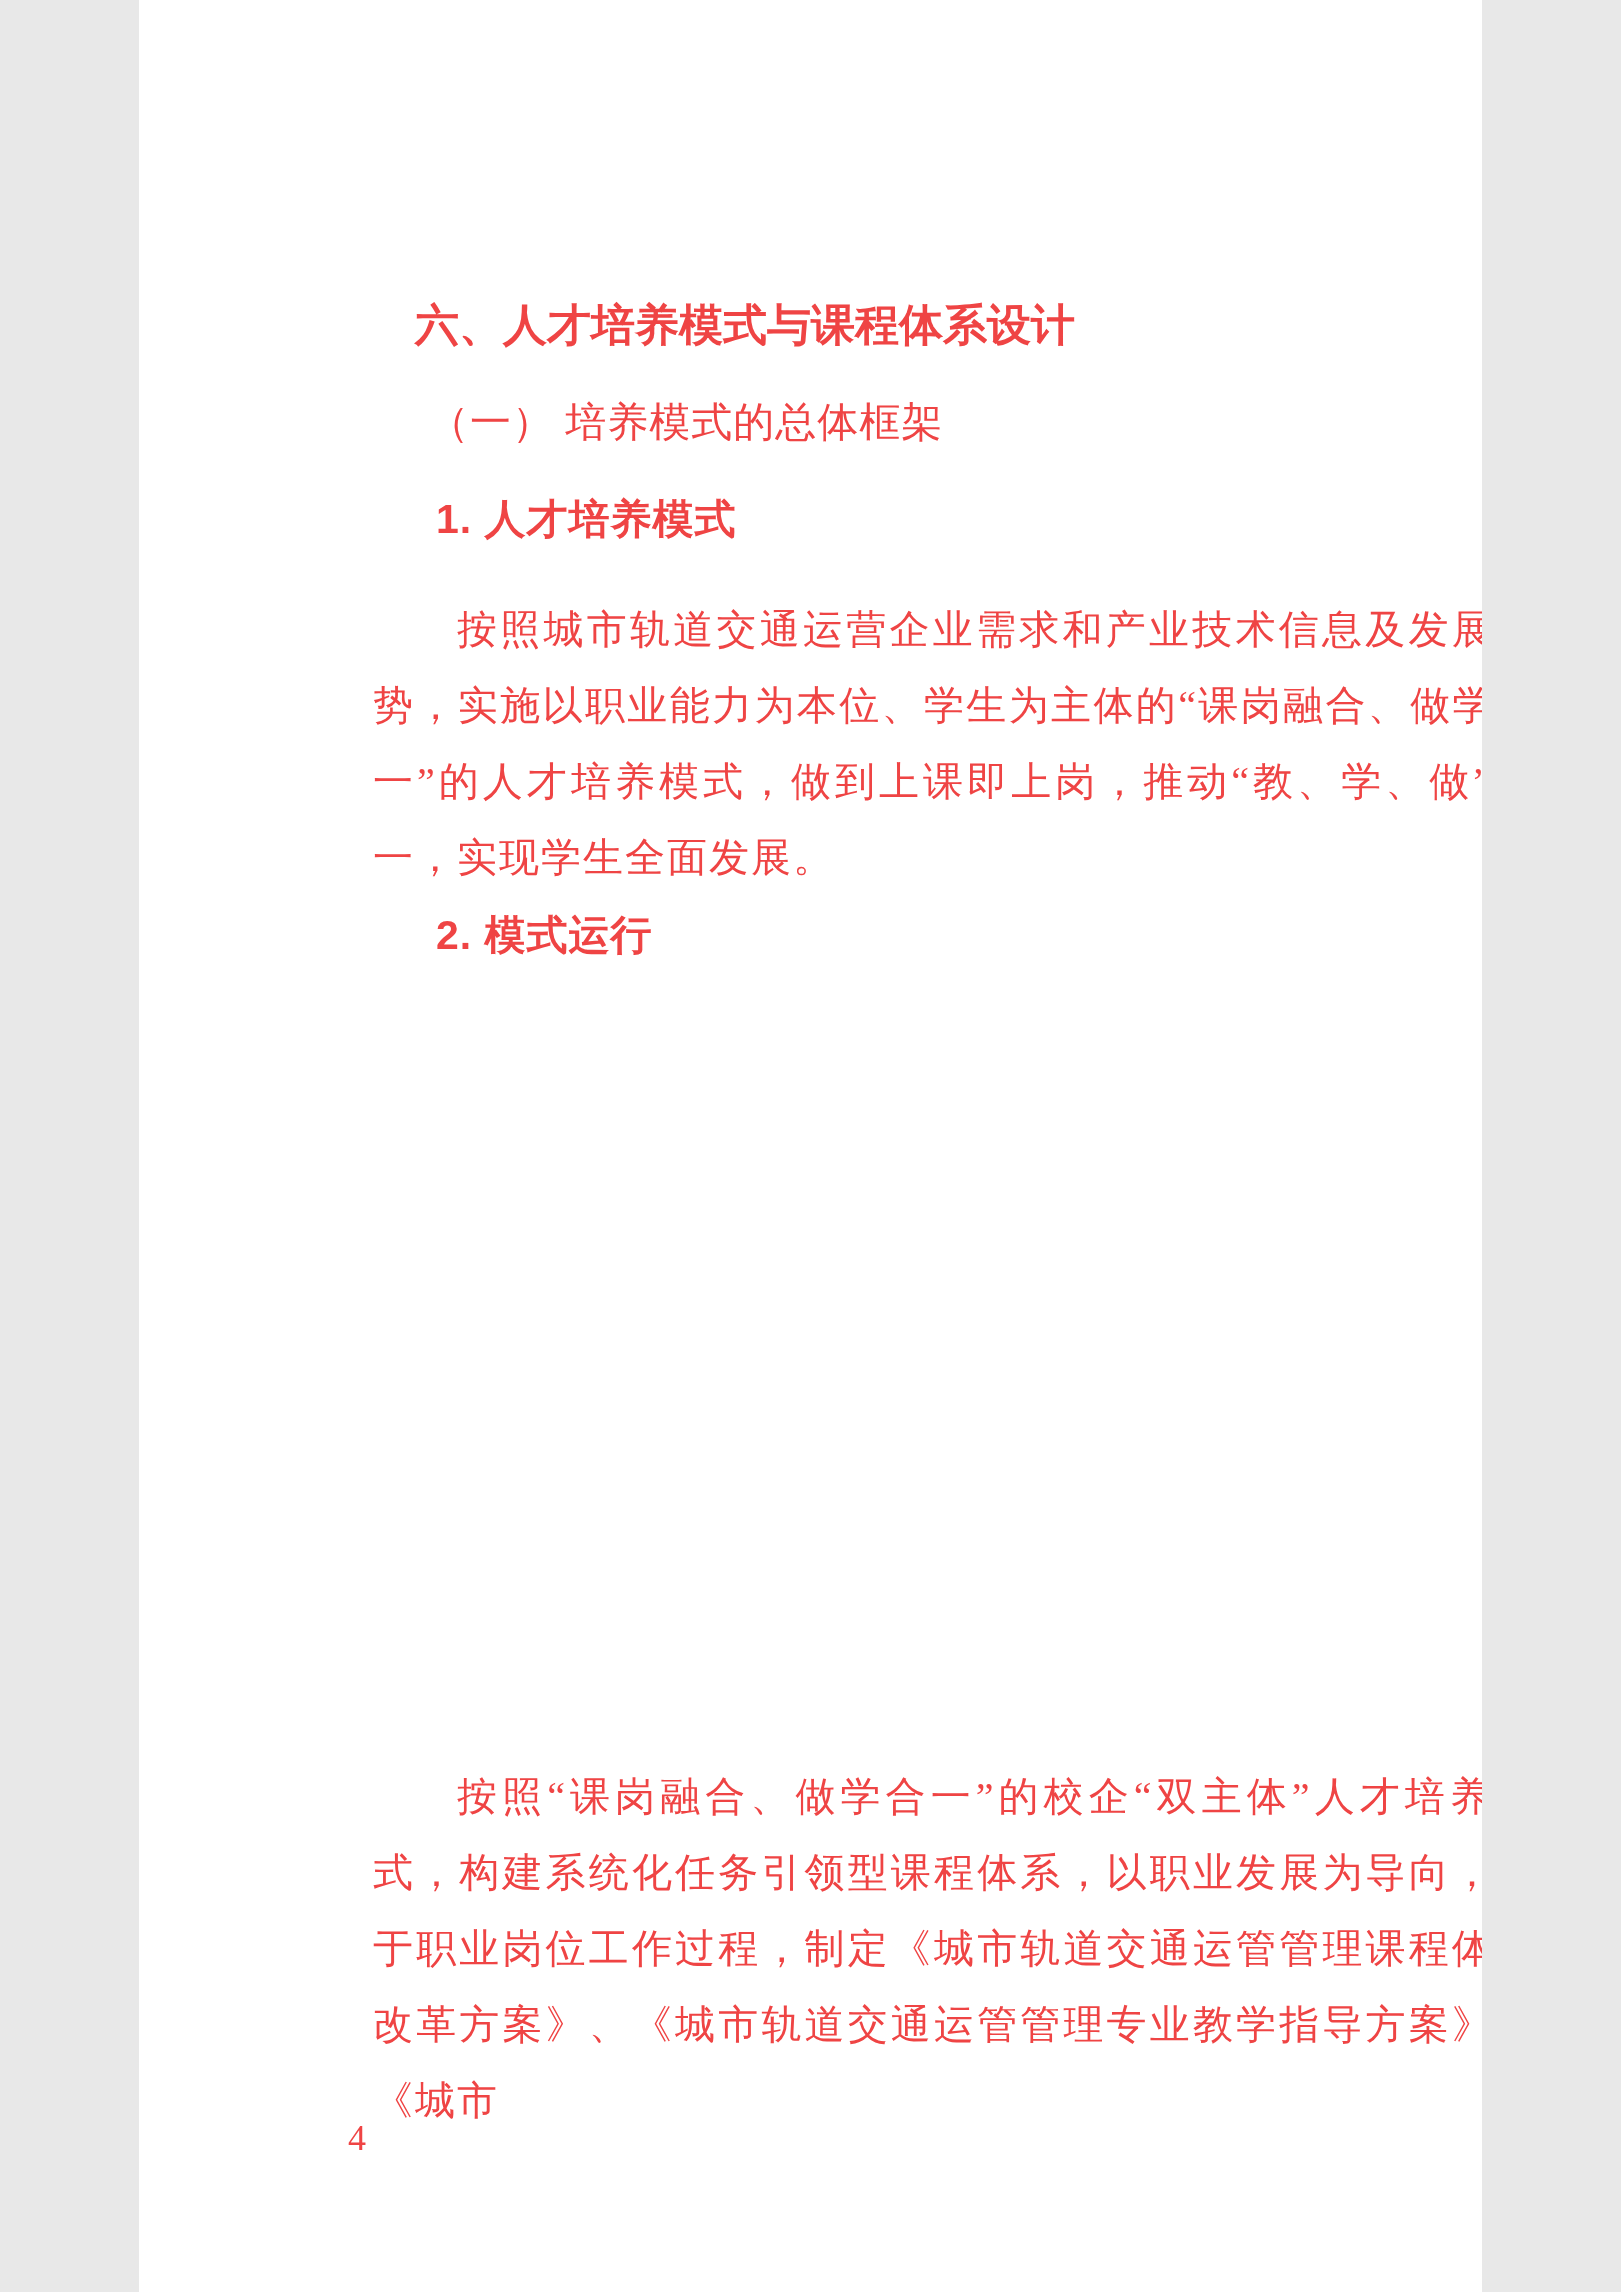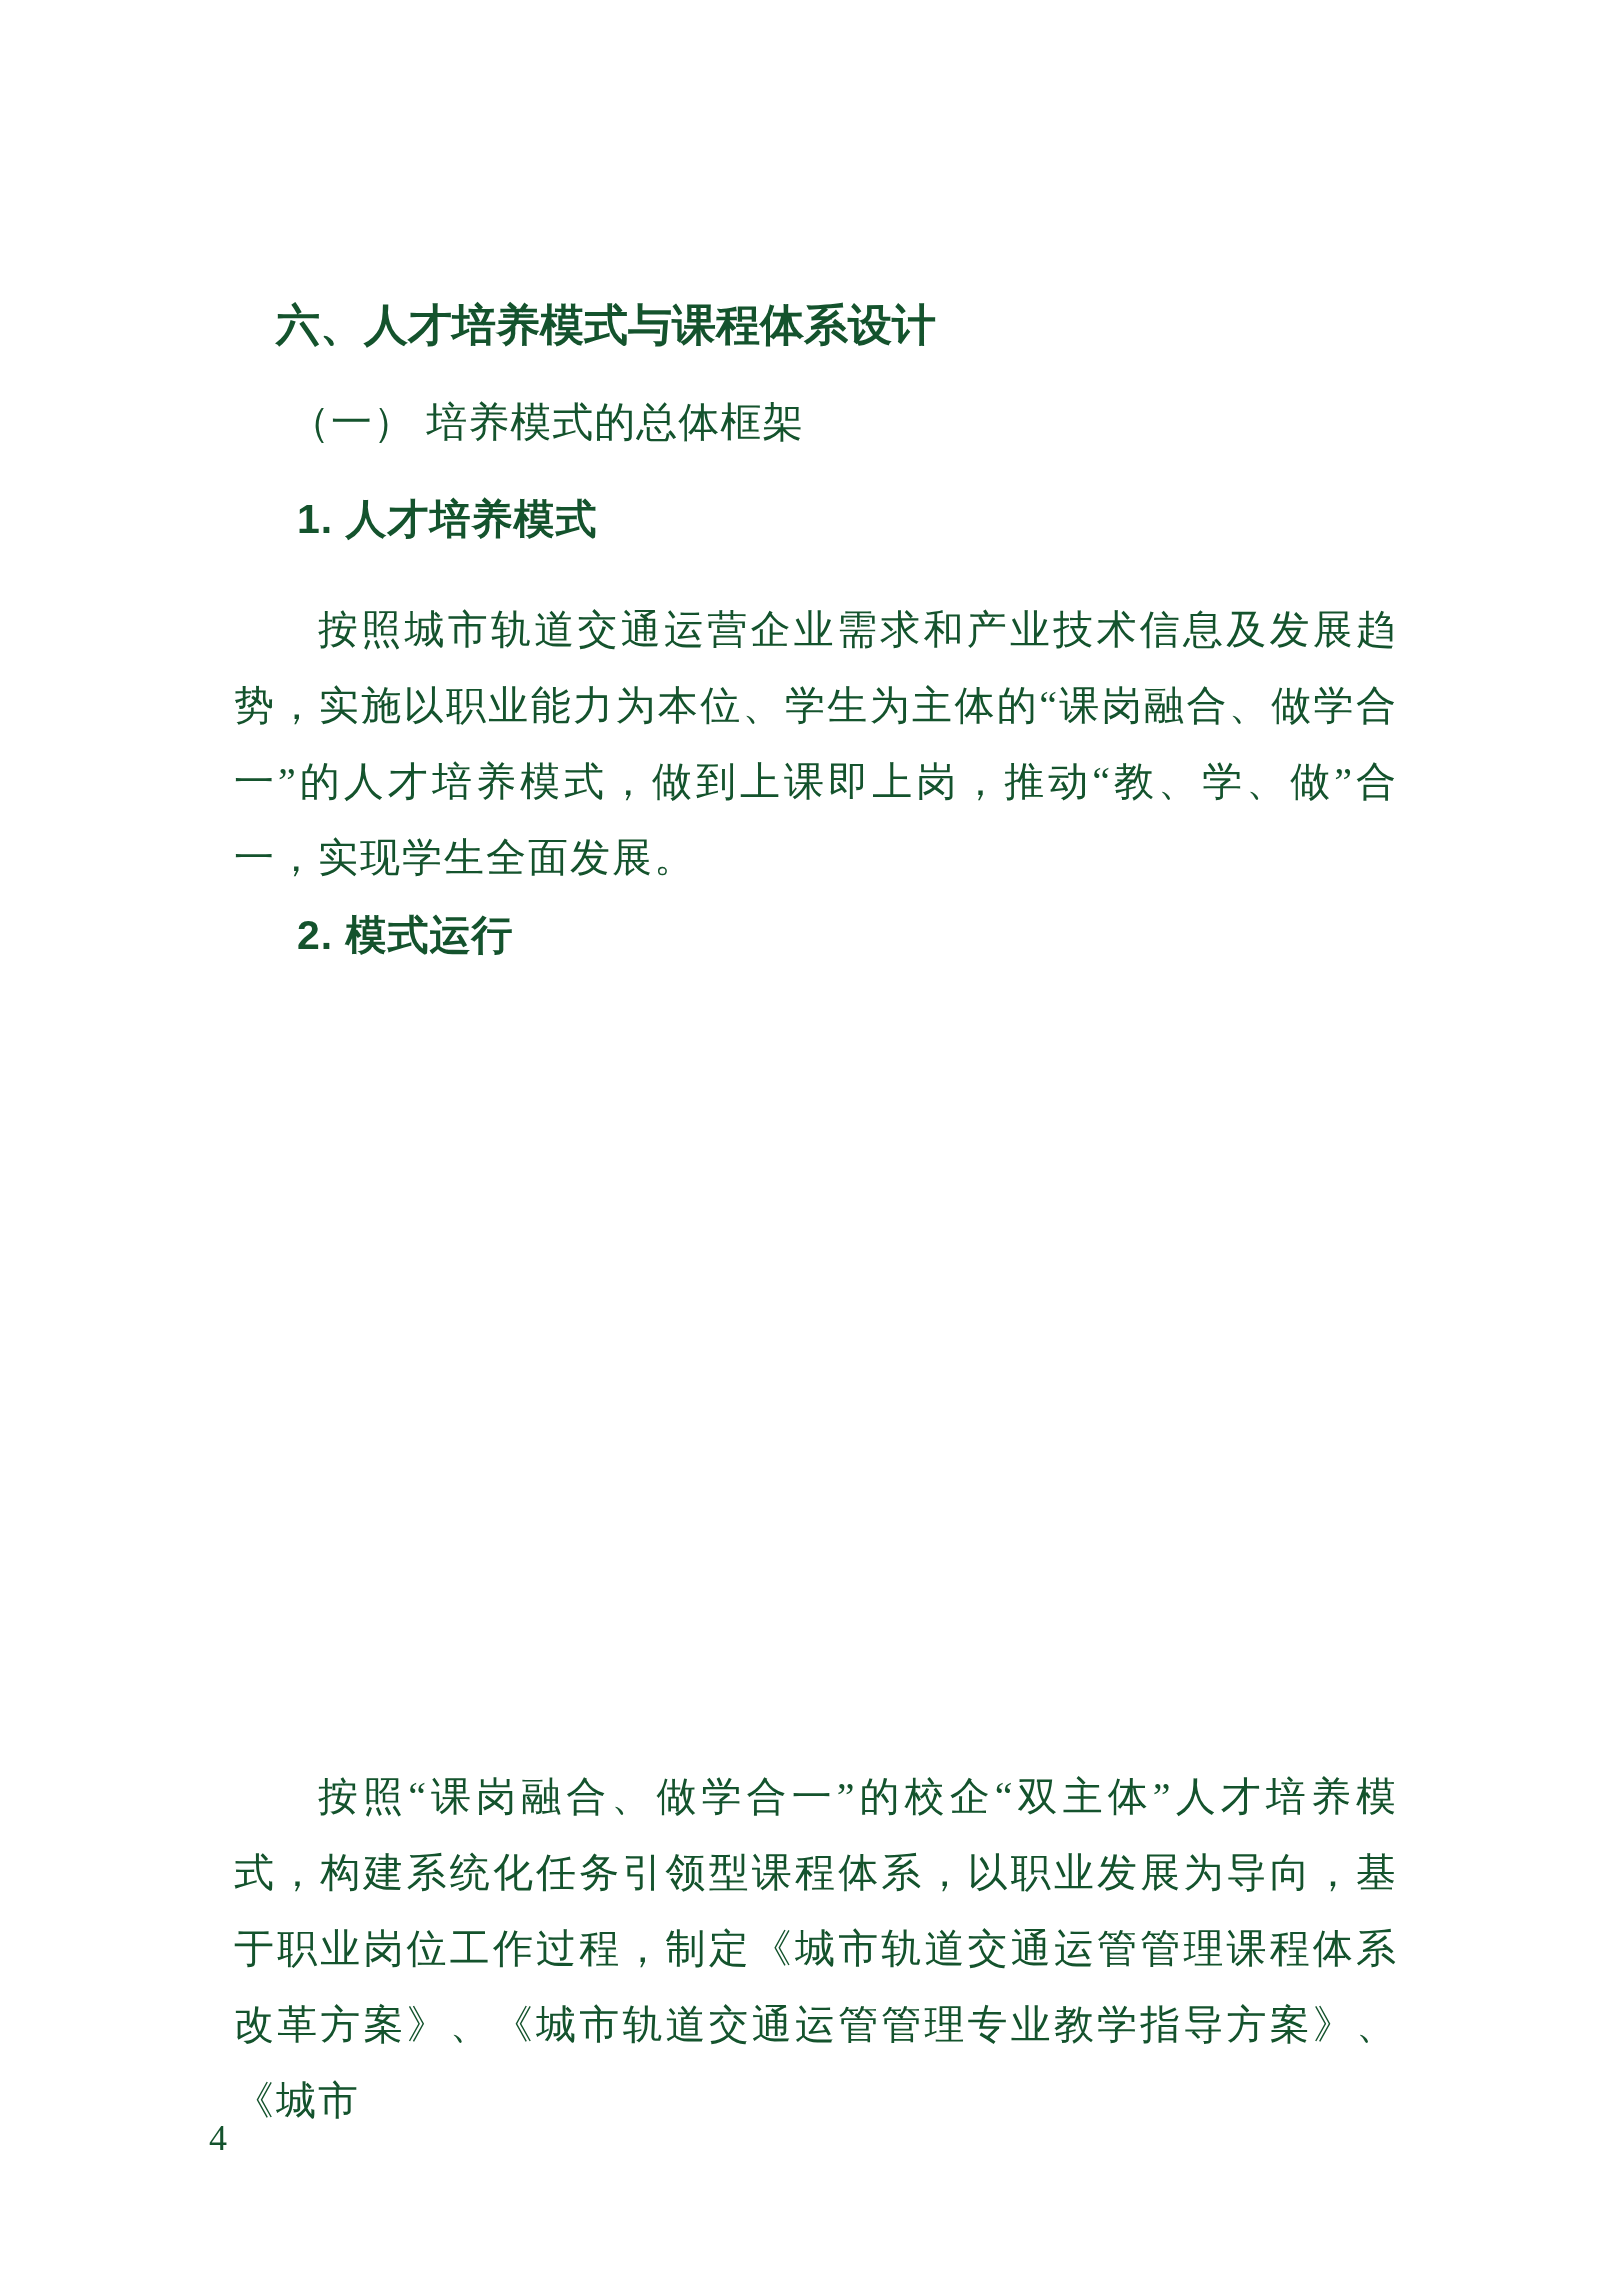--- a/index.html
+++ b/index.html
@@ -2,25 +2,25 @@
 <html><head>
 <meta charset="utf-8">
 <style>
   html, body {
     margin: 0;
     padding: 0;
     background: #e8e8e8;
   }
   .page {
     position: relative;
-    width: 1621px;
+    width: 1343px;
     height: 2293px;
     margin: 0 auto;
     background: #ffffff;
-    color: #14532d;
+    color: #ef4444;
     overflow: hidden;
     font-family: "Liberation Serif", "DejaVu Serif", serif;
   }
   .abs { position: absolute; margin: 0; }
 
   .doc-title {
     left: 276px;
     top: 296px;
     font-family: "Liberation Sans", "DejaVu Sans", sans-serif;
     font-weight: bold;

